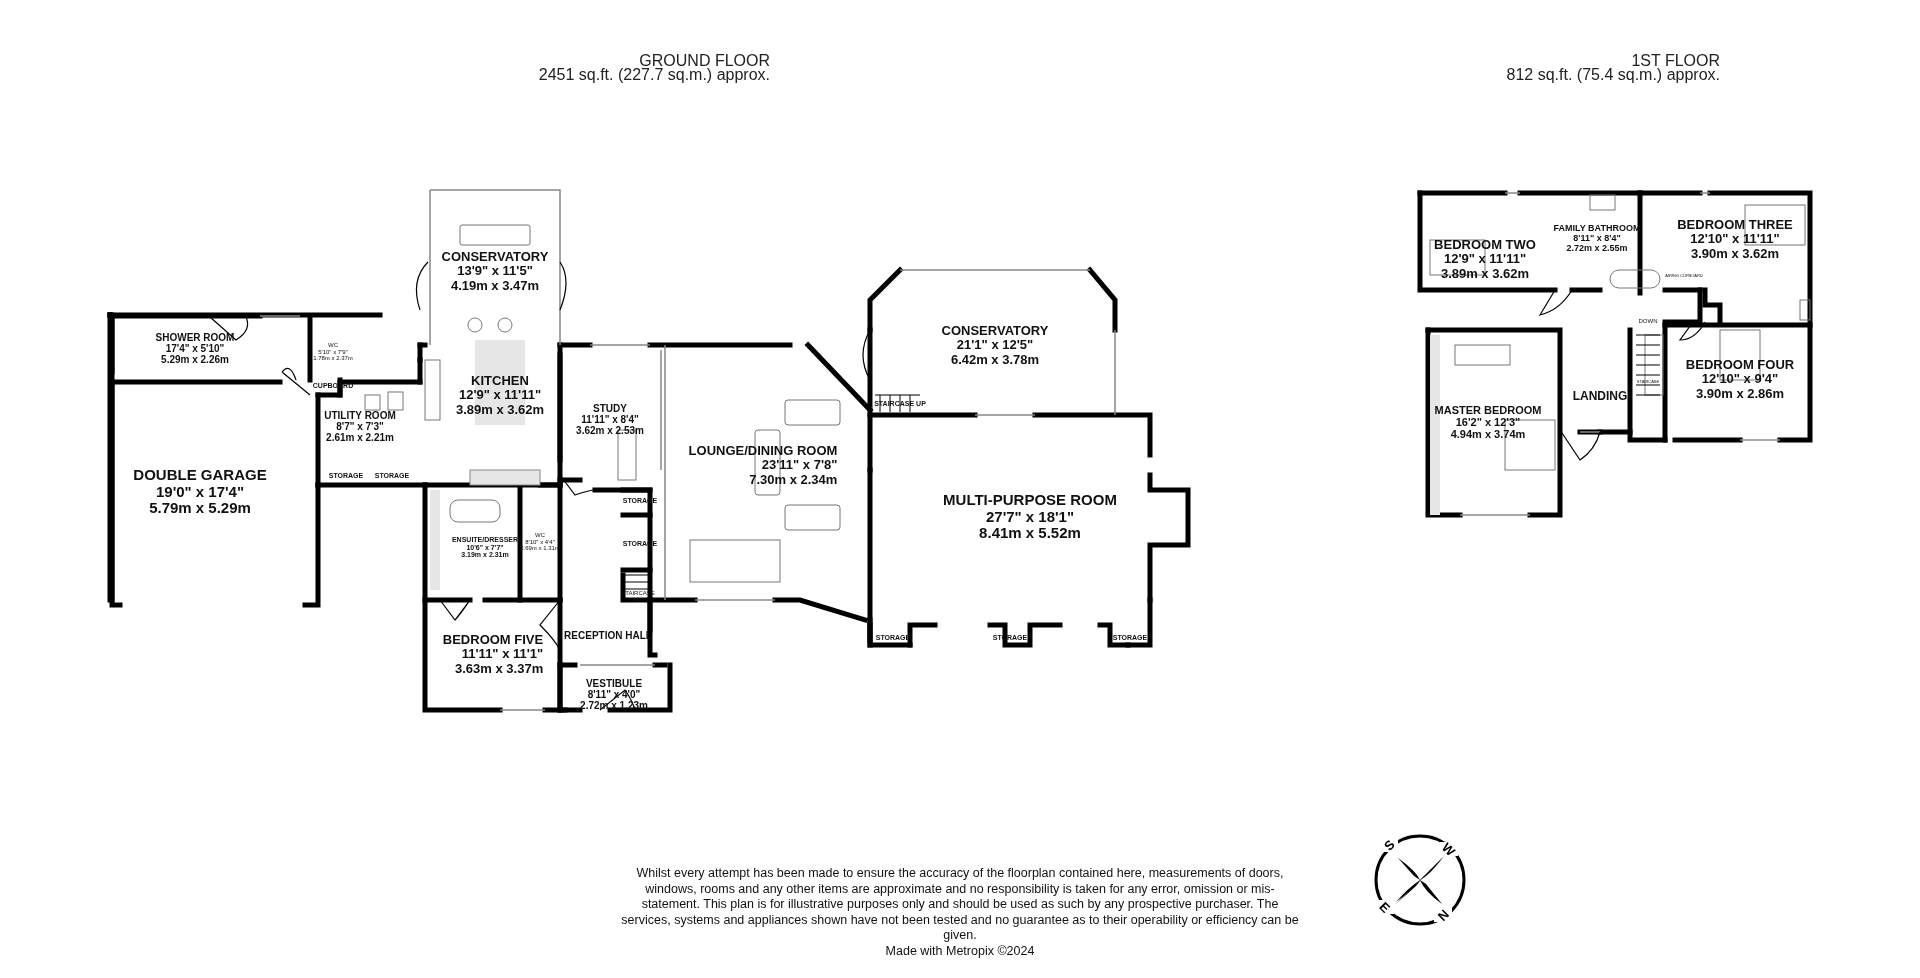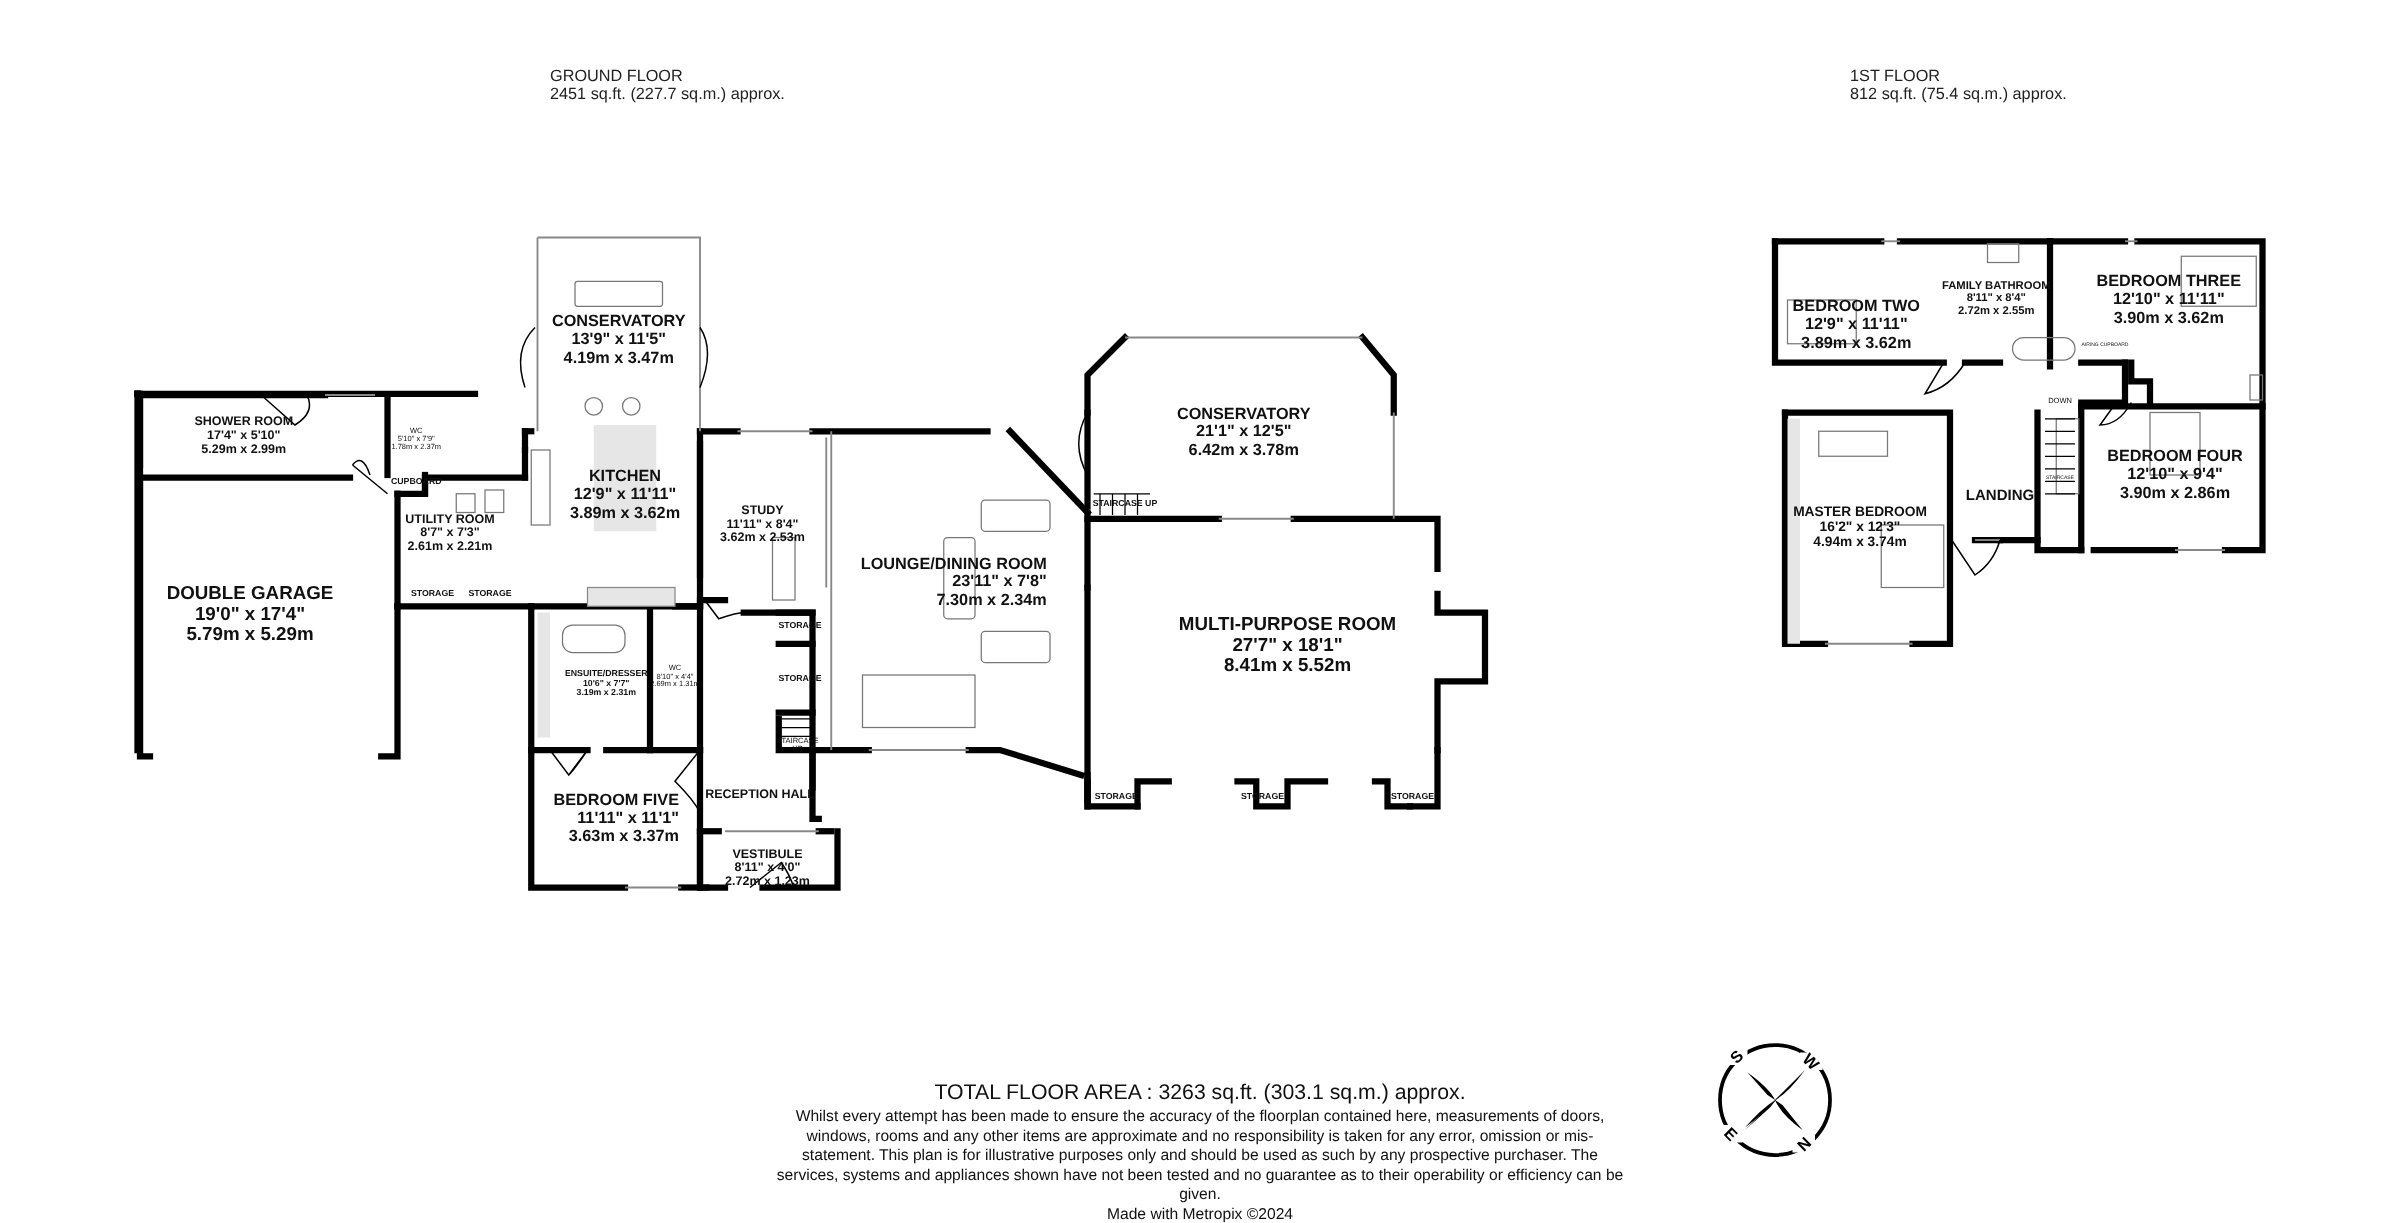--- a/index.html
+++ b/index.html
@@ -1,17 +1,17 @@
 <!DOCTYPE html>
 <html><head>
 <meta charset="utf-8">
 <style>
   html,body{margin:0;padding:0;background:#fff;}
   body{width:1920px;height:978px;position:relative;overflow:hidden;font-family:"Liberation Sans",sans-serif;color:#111;}
-  .hdr{position:absolute;text-align:left;font-size:13px;line-height:14px;color:#222;}
+  .hdr{position:absolute;text-align:right;font-size:16px;line-height:14px;color:#222;}
   .plan{position:absolute;left:0;top:0;width:1920px;height:978px;}
   .lbl{position:absolute;text-align:center;font-weight:bold;color:#111;white-space:nowrap;transform:translateX(-50%);line-height:1.1;}
   .lbl .n{display:block;}
   .l-lg{font-size:15px;}
   .l-md{font-size:13px;}
   .l-sm{font-size:10px;}
   .l-xs{font-size:6px;font-weight:normal;}
   .l-st{font-size:7px;}
   .footer{position:absolute;left:620px;top:864px;width:680px;text-align:center;}
   .total{font-size:17px;line-height:20px;color:#111;}
@@ -185,21 +185,21 @@
   <g stroke="#000" stroke-width="1">
     <path d="M875 395 L920 395 M880 395 L880 412 M890 395 L890 412 M900 395 L900 412 M910 395 L910 412"></path>
     <path d="M625 575 L650 575 M625 582 L650 582 M625 589 L650 589"></path>
     <path d="M1636 335 L1660 335 M1636 345 L1660 345 M1636 355 L1660 355 M1636 365 L1660 365 M1636 375 L1660 375 M1636 385 L1660 385 M1636 395 L1660 395"></path>
   </g>
 </svg>
 
 <div class="lbl l-sm" style="left:195px;top:332px;">
   <span class="n">SHOWER ROOM</span>
   <span class="n">17'4"  x 5'10"</span>
-  <span class="n">5.29m  x 2.99m</span>
+  <span class="n">5.29m  x 2.26m</span>
 </div>
 <div class="lbl l-xs" style="left:333px;top:342px;">
   <span class="n">WC</span>
   <span class="n">5'10" x 7'9"</span>
   <span class="n">1.78m x 2.37m</span>
 </div>
 <div class="lbl l-st" style="left:333px;top:382px;">
   <span class="n">CUPBOARD</span>
 </div>
 <div class="lbl l-sm" style="left:360px;top:410px;">
@@ -341,16 +341,15 @@
   <rect x="70" y="12" width="18" height="14" fill="#fff"></rect>
   <rect x="64" y="78" width="18" height="14" fill="#fff"></rect>
   <rect x="6" y="70" width="18" height="14" fill="#fff"></rect>
   <text x="19" y="20" font-family="Liberation Sans, sans-serif" font-size="13" font-weight="bold" text-anchor="middle" transform="rotate(-45 19 15)">S</text>
   <text x="79" y="24" font-family="Liberation Sans, sans-serif" font-size="13" font-weight="bold" text-anchor="middle" transform="rotate(45 79 19)">W</text>
   <text x="73" y="90" font-family="Liberation Sans, sans-serif" font-size="13" font-weight="bold" text-anchor="middle" transform="rotate(-45 73 85)">N</text>
   <text x="15" y="82" font-family="Liberation Sans, sans-serif" font-size="13" font-weight="bold" text-anchor="middle" transform="rotate(45 15 77)">E</text>
 </svg>
 
 <div class="footer">
-  <div class="total">TOTAL FLOOR AREA : 3263 sq.ft. (303.1 sq.m.) approx.</div>
   <div class="disc">Whilst every attempt has been made to ensure the accuracy of the floorplan contained here, measurements of doors, windows, rooms and any other items are approximate and no responsibility is taken for any error, omission or mis-statement. This plan is for illustrative purposes only and should be used as such by any prospective purchaser. The services, systems and appliances shown have not been tested and no guarantee as to their operability or efficiency can be given.</div>
   <div class="disc" style="margin-top:0;">Made with Metropix ©2024</div>
 </div>
 
 </body></html>

